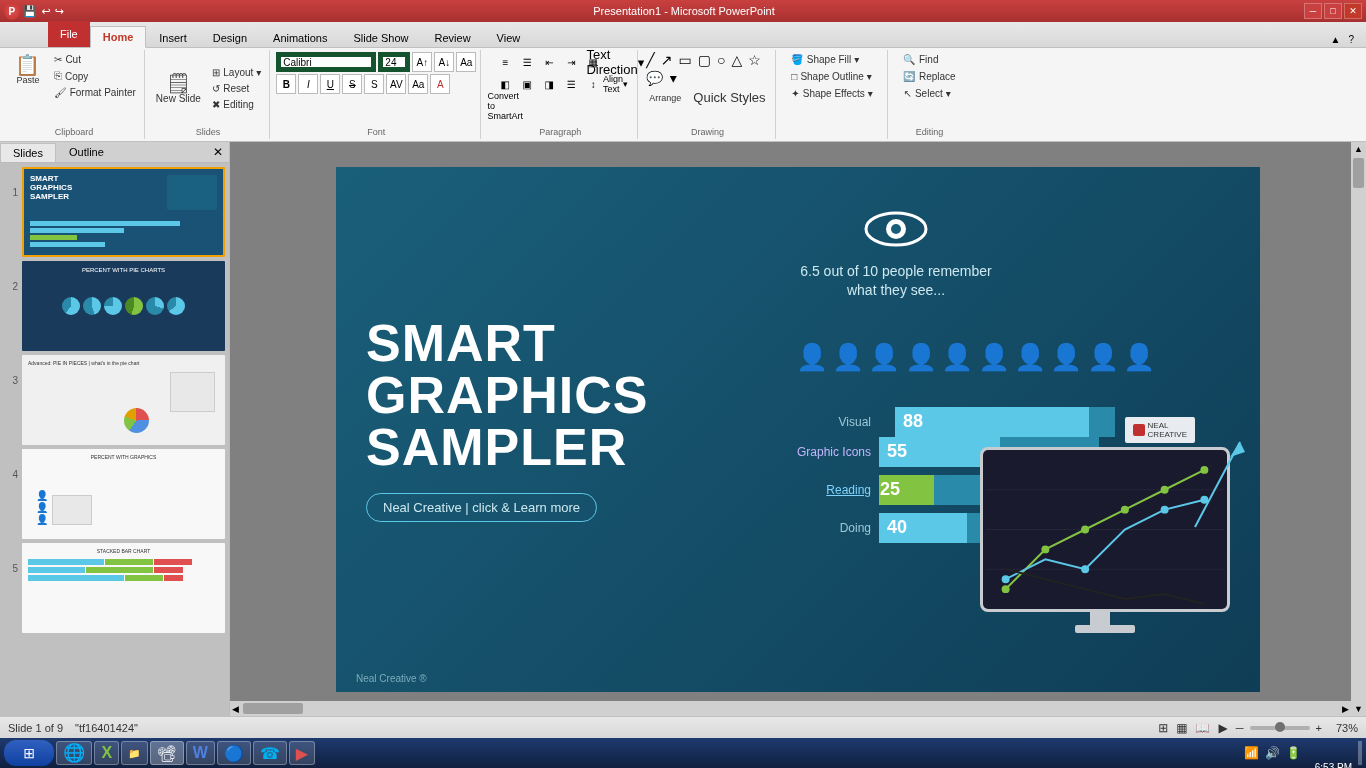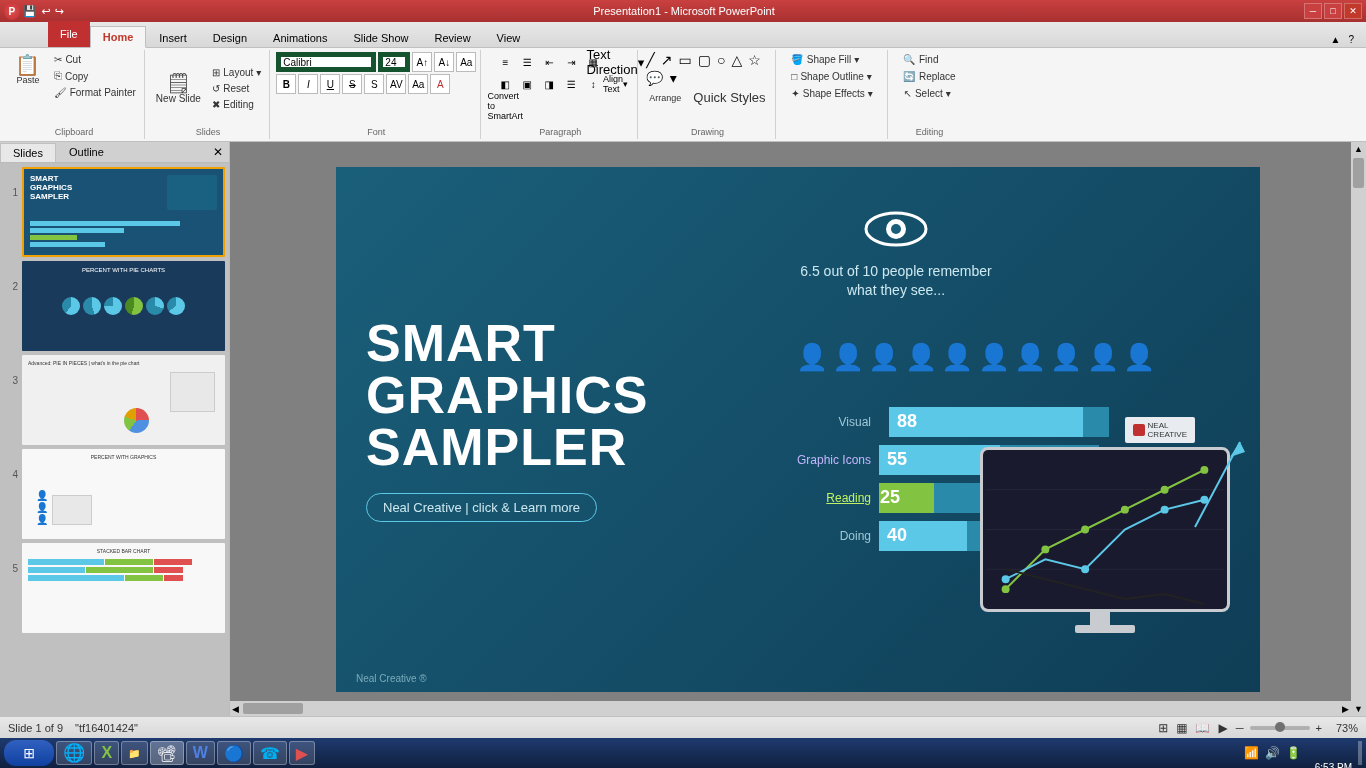--- a/index.html
+++ b/index.html
@@ -607,38 +607,38 @@
           <span style="color:#5bb8e0;font-size:26px;">👤</span>
           <span style="color:#5bb8e0;font-size:26px;">👤</span>
           <span style="color:#82c341;font-size:26px;">👤</span>
           <span style="color:#82c341;font-size:26px;">👤</span>
           <span style="color:#82c341;font-size:26px;">👤</span>
           <span style="color:#5bb8e0;font-size:26px;">👤</span>
         </div>
 
         <div style="position:absolute;left:460px;top:240px;width:440px;">
 
-          <div style="display:flex;align-items:center;margin-bottom:8px;gap:18px;">
+          <div style="display:flex;align-items:center;gap:24px;">
             <div style="color:#9cc8d8;font-size:12px;text-align:right;width:75px;">Visual</div>
             <div style="height:30px;width:220px;background:#2a8aaa;position:relative;display:flex;align-items:center;">
               <div style="height:100%;width:88%;background:#5cc8e8;"></div>
               <span style="position:absolute;left:8px;color:white;font-size:18px;font-weight:bold;">88</span>
             </div>
           </div>
 
           <div style="display:flex;align-items:center;margin-bottom:8px;gap:8px;">
             <div style="color:#c4b5fd;font-size:12px;text-align:right;width:75px;">Graphic Icons</div>
             <div style="height:30px;width:220px;background:#2a8aaa;position:relative;display:flex;align-items:center;">
               <div style="height:100%;width:55%;background:#5cc8e8;"></div>
               <span style="position:absolute;left:8px;color:white;font-size:18px;font-weight:bold;">55</span>
             </div>
           </div>
 
           <div style="display:flex;align-items:center;margin-bottom:8px;gap:8px;">
-            <div style="color:#bef264;font-size:12px;text-align:right;width:75px;text-decoration:underline;">Reading</div>
+            <div style="color:#7dd3fc;font-size:12px;text-align:right;width:75px;text-decoration:underline;">Reading</div>
             <div style="height:30px;width:220px;background:#2a8aaa;position:relative;display:flex;align-items:center;">
               <div style="height:100%;width:25%;background:#82c341;"></div>
               <span style="position:absolute;left:1px;color:white;font-size:18px;font-weight:bold;">25</span>
             </div>
           </div>
 
           <div style="display:flex;align-items:center;margin-bottom:8px;gap:8px;">
             <div style="color:#9cc8d8;font-size:12px;text-align:right;width:75px;">Doing</div>
             <div style="height:30px;width:220px;background:#2a8aaa;position:relative;display:flex;align-items:center;">
               <div style="height:100%;width:40%;background:#5cc8e8;"></div>

